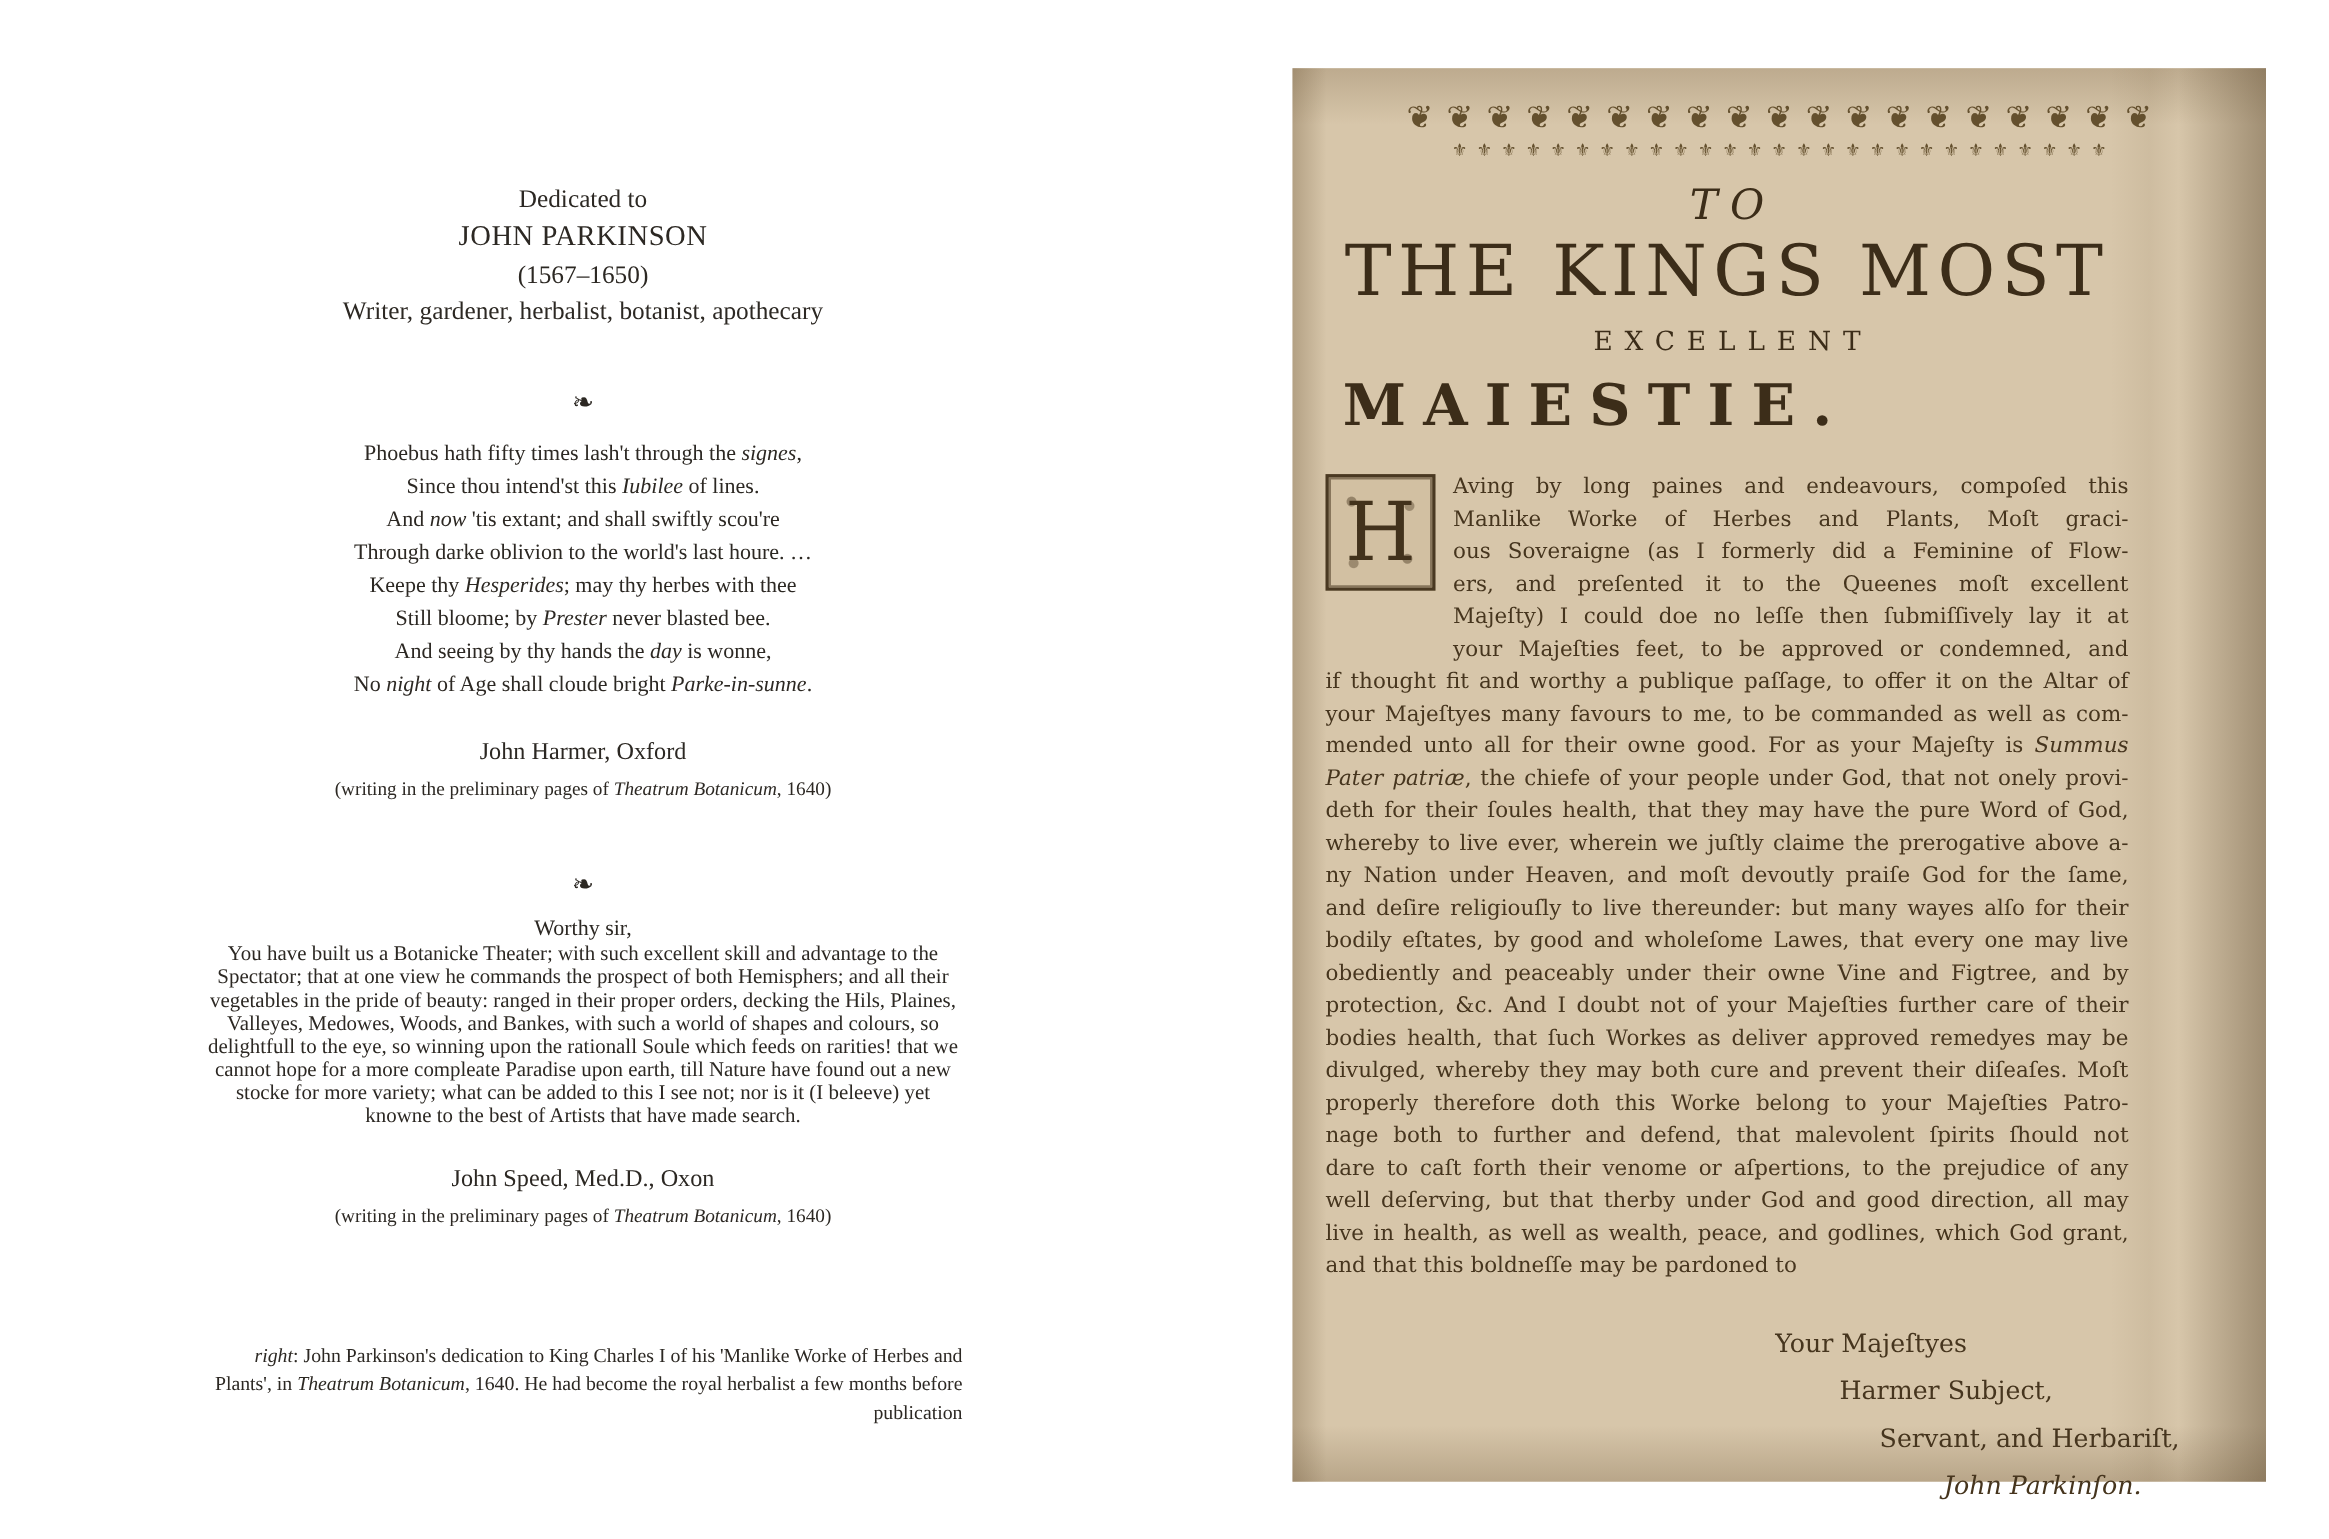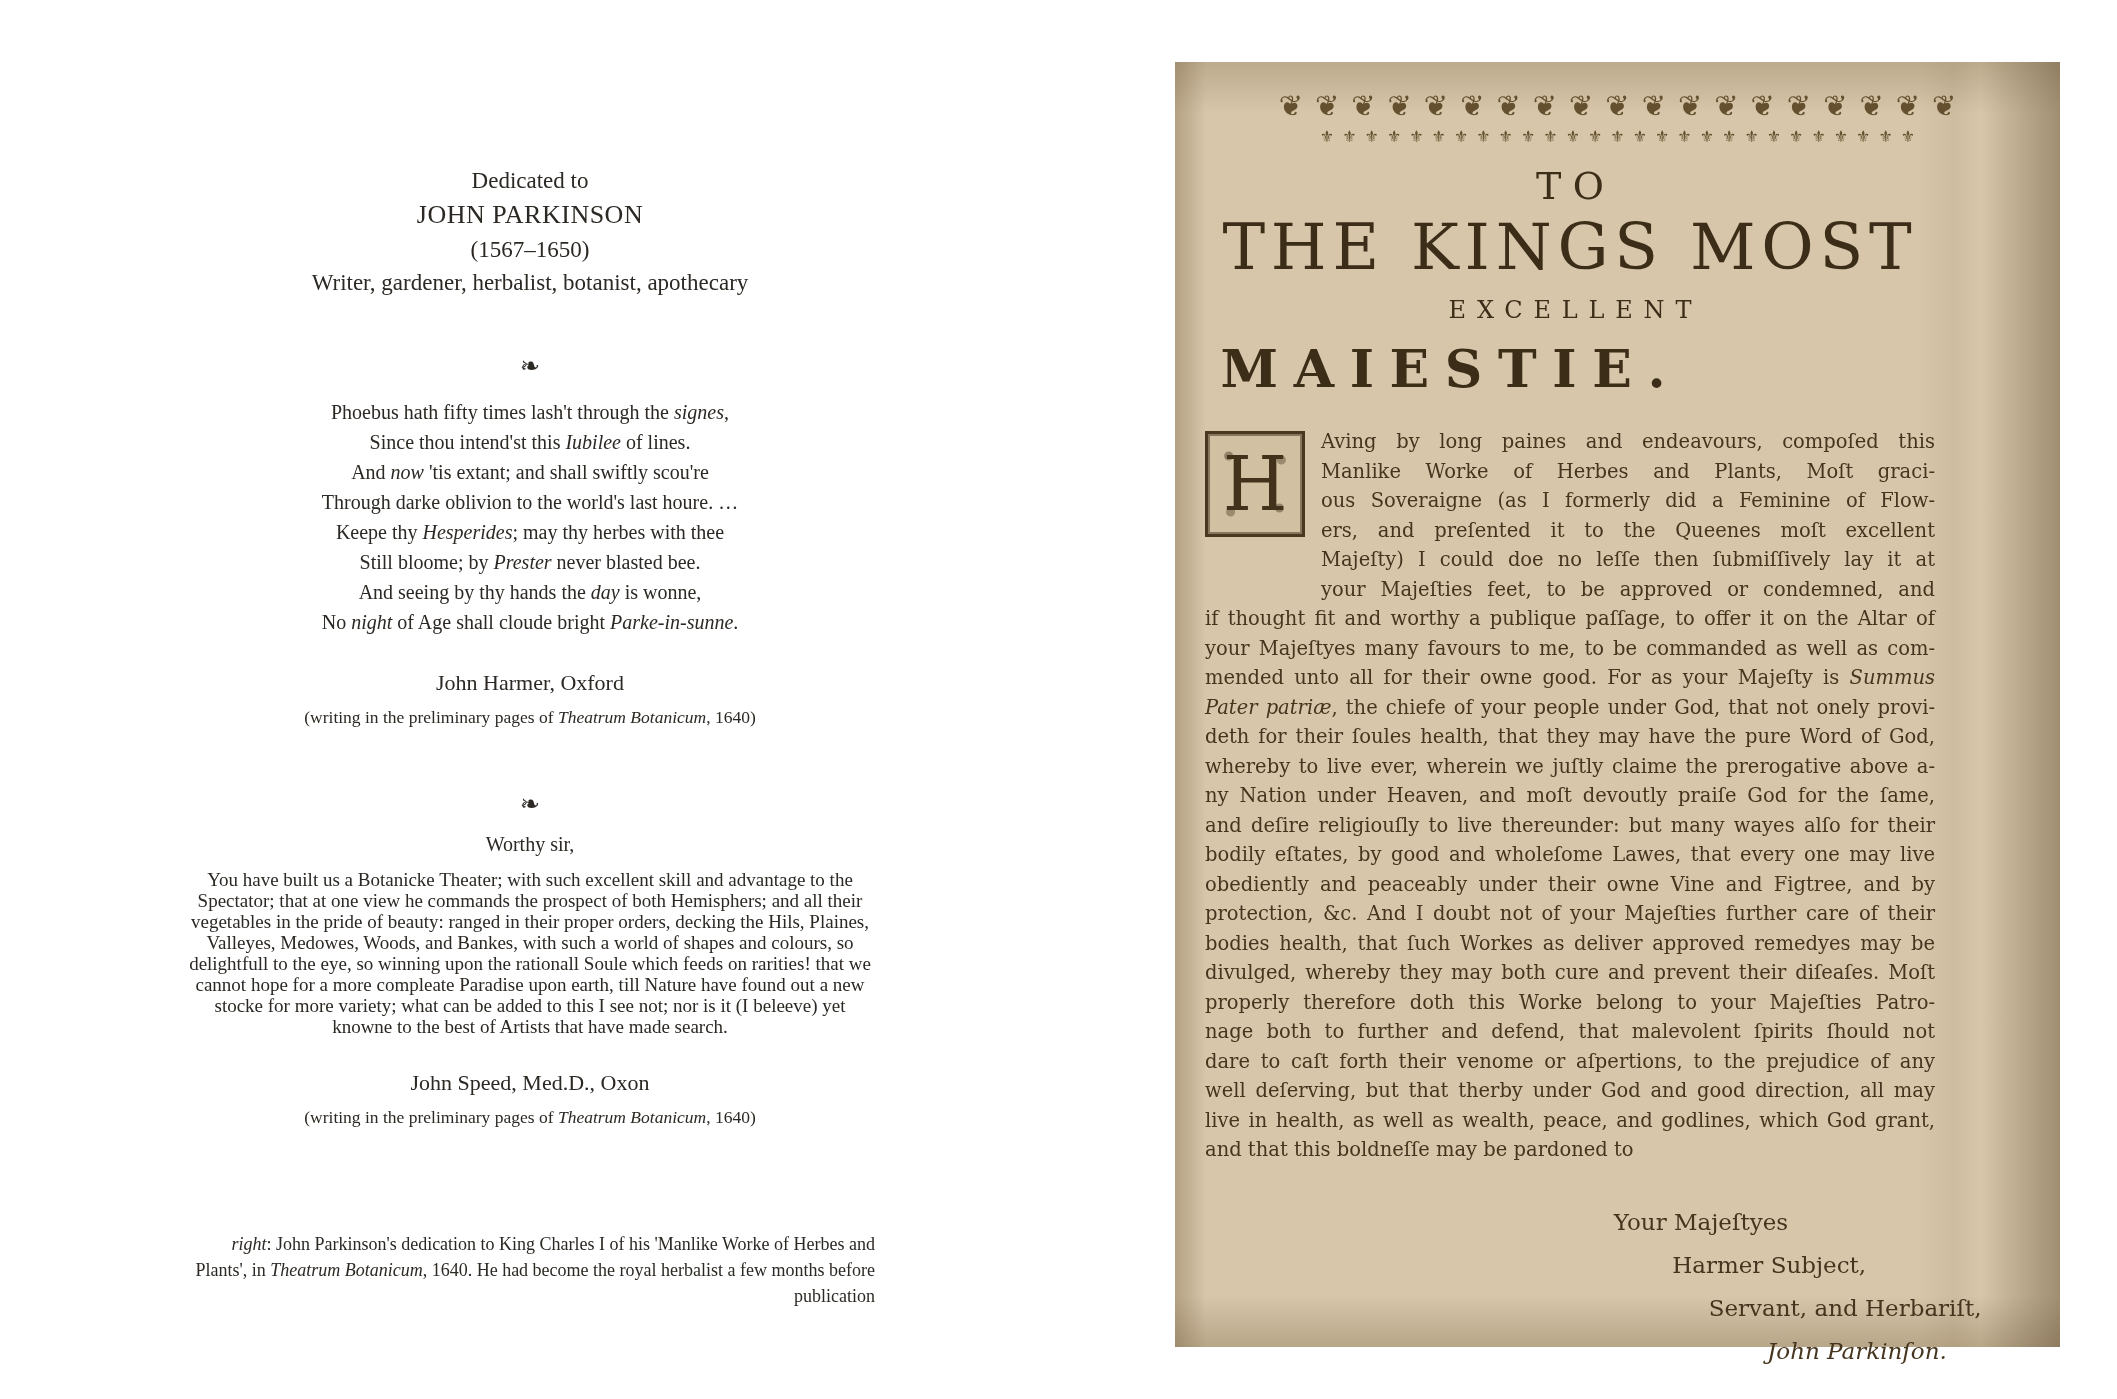--- a/index.html
+++ b/index.html
@@ -10,39 +10,39 @@
   
   .left-page { position:absolute; left:185px; top:164px; width:690px; text-align:center; color:#2c2823; }
   .ded-line { font-size:23px; line-height:33px; }
   .ded-name { font-size:26px; line-height:36px; letter-spacing:.5px; }
   .fleuron { font-size:24px; line-height:26px; margin:54px 0 18px; color:#2c2823; font-family:"DejaVu Sans",sans-serif; }
   .fleuron.second { margin-top:62px; margin-bottom:14px; }
   .poem-line { font-size:20px; line-height:30px; }
   .attr-name { font-size:22px; line-height:28px; margin-top:32px; }
   .attr-note { font-size:17.5px; line-height:24px; margin-top:8px; }
   .salutation { font-size:20px; line-height:26px; margin-top:10px; }
-  .letter-body { font-size:19px; line-height:21px; margin-top:12px; text-align:center; }
+  .letter-body { font-size:19px; line-height:21px; margin-top:0; text-align:center; }
   .caption { font-size:18px; line-height:26px; margin-top:102px;text-align:right; }
 
   
   .right-page {
     position:absolute; left:1175px; top:62px; width:885px; height:1285px;
     padding-top:26px;
     color:#46351e;
     font-family:"DejaVu Serif","Liberation Serif",serif;
     background:
       linear-gradient(90deg, rgba(97,74,43,.30) 0, rgba(97,74,43,0) 3.5%, rgba(97,74,43,0) 84%, rgba(97,74,43,.08) 88%, rgba(97,74,43,0) 91%, rgba(77,58,32,.40) 100%),
       linear-gradient(180deg, rgba(97,74,43,.22) 0, rgba(97,74,43,0) 4%, rgba(97,74,43,0) 96%, rgba(97,74,43,.26) 100%),
       #d7c6aa;
   }
   .fac-inner { width:730px; margin-left:30px; }
   .orn-row { text-align:center; font-family:"DejaVu Sans",sans-serif; color:#64502e; }
   .orn1 { font-size:29px; line-height:36px; letter-spacing:12px; text-indent:12px; }
   .orn2 { font-size:16px; line-height:22px; letter-spacing:8px; text-indent:8px; margin-top:2px; }
-  .h-to   { font-size:38px; font-weight:400; letter-spacing:.30em; text-indent:.30em; margin-top:16px; text-align:center; color:#3c2d19; }
+  .h-to   { font-size:38px; font-weight:400; letter-spacing:.30em; text-indent:.30em; margin-top:16px; text-align:center; color:#3c2d19;font-style:italic; }
   .h-kings{ font-size:64px; font-weight:400; letter-spacing:.09em; margin-top:2px; text-align:center; white-space:nowrap; color:#3c2d19; }
   .h-exc  { font-size:24px; font-weight:400; letter-spacing:.45em; text-indent:.45em; margin-top:12px; text-align:center; color:#3c2d19; }
   .h-maj  { font-size:52px; font-weight:700; letter-spacing:.30em; text-indent:.30em; margin-top:14px; text-align:left; color:#3c2d19; }
   .body-top { display:flex; margin-top:28px; }
   .dropcap {
     width:100px; height:106px; flex:0 0 100px;
     border:3px solid #4a3922; box-shadow:inset 0 0 0 2px rgba(74,57,34,.55);
     margin:4px 16px 0 0;
     display:flex; align-items:center; justify-content:center;
     background:

